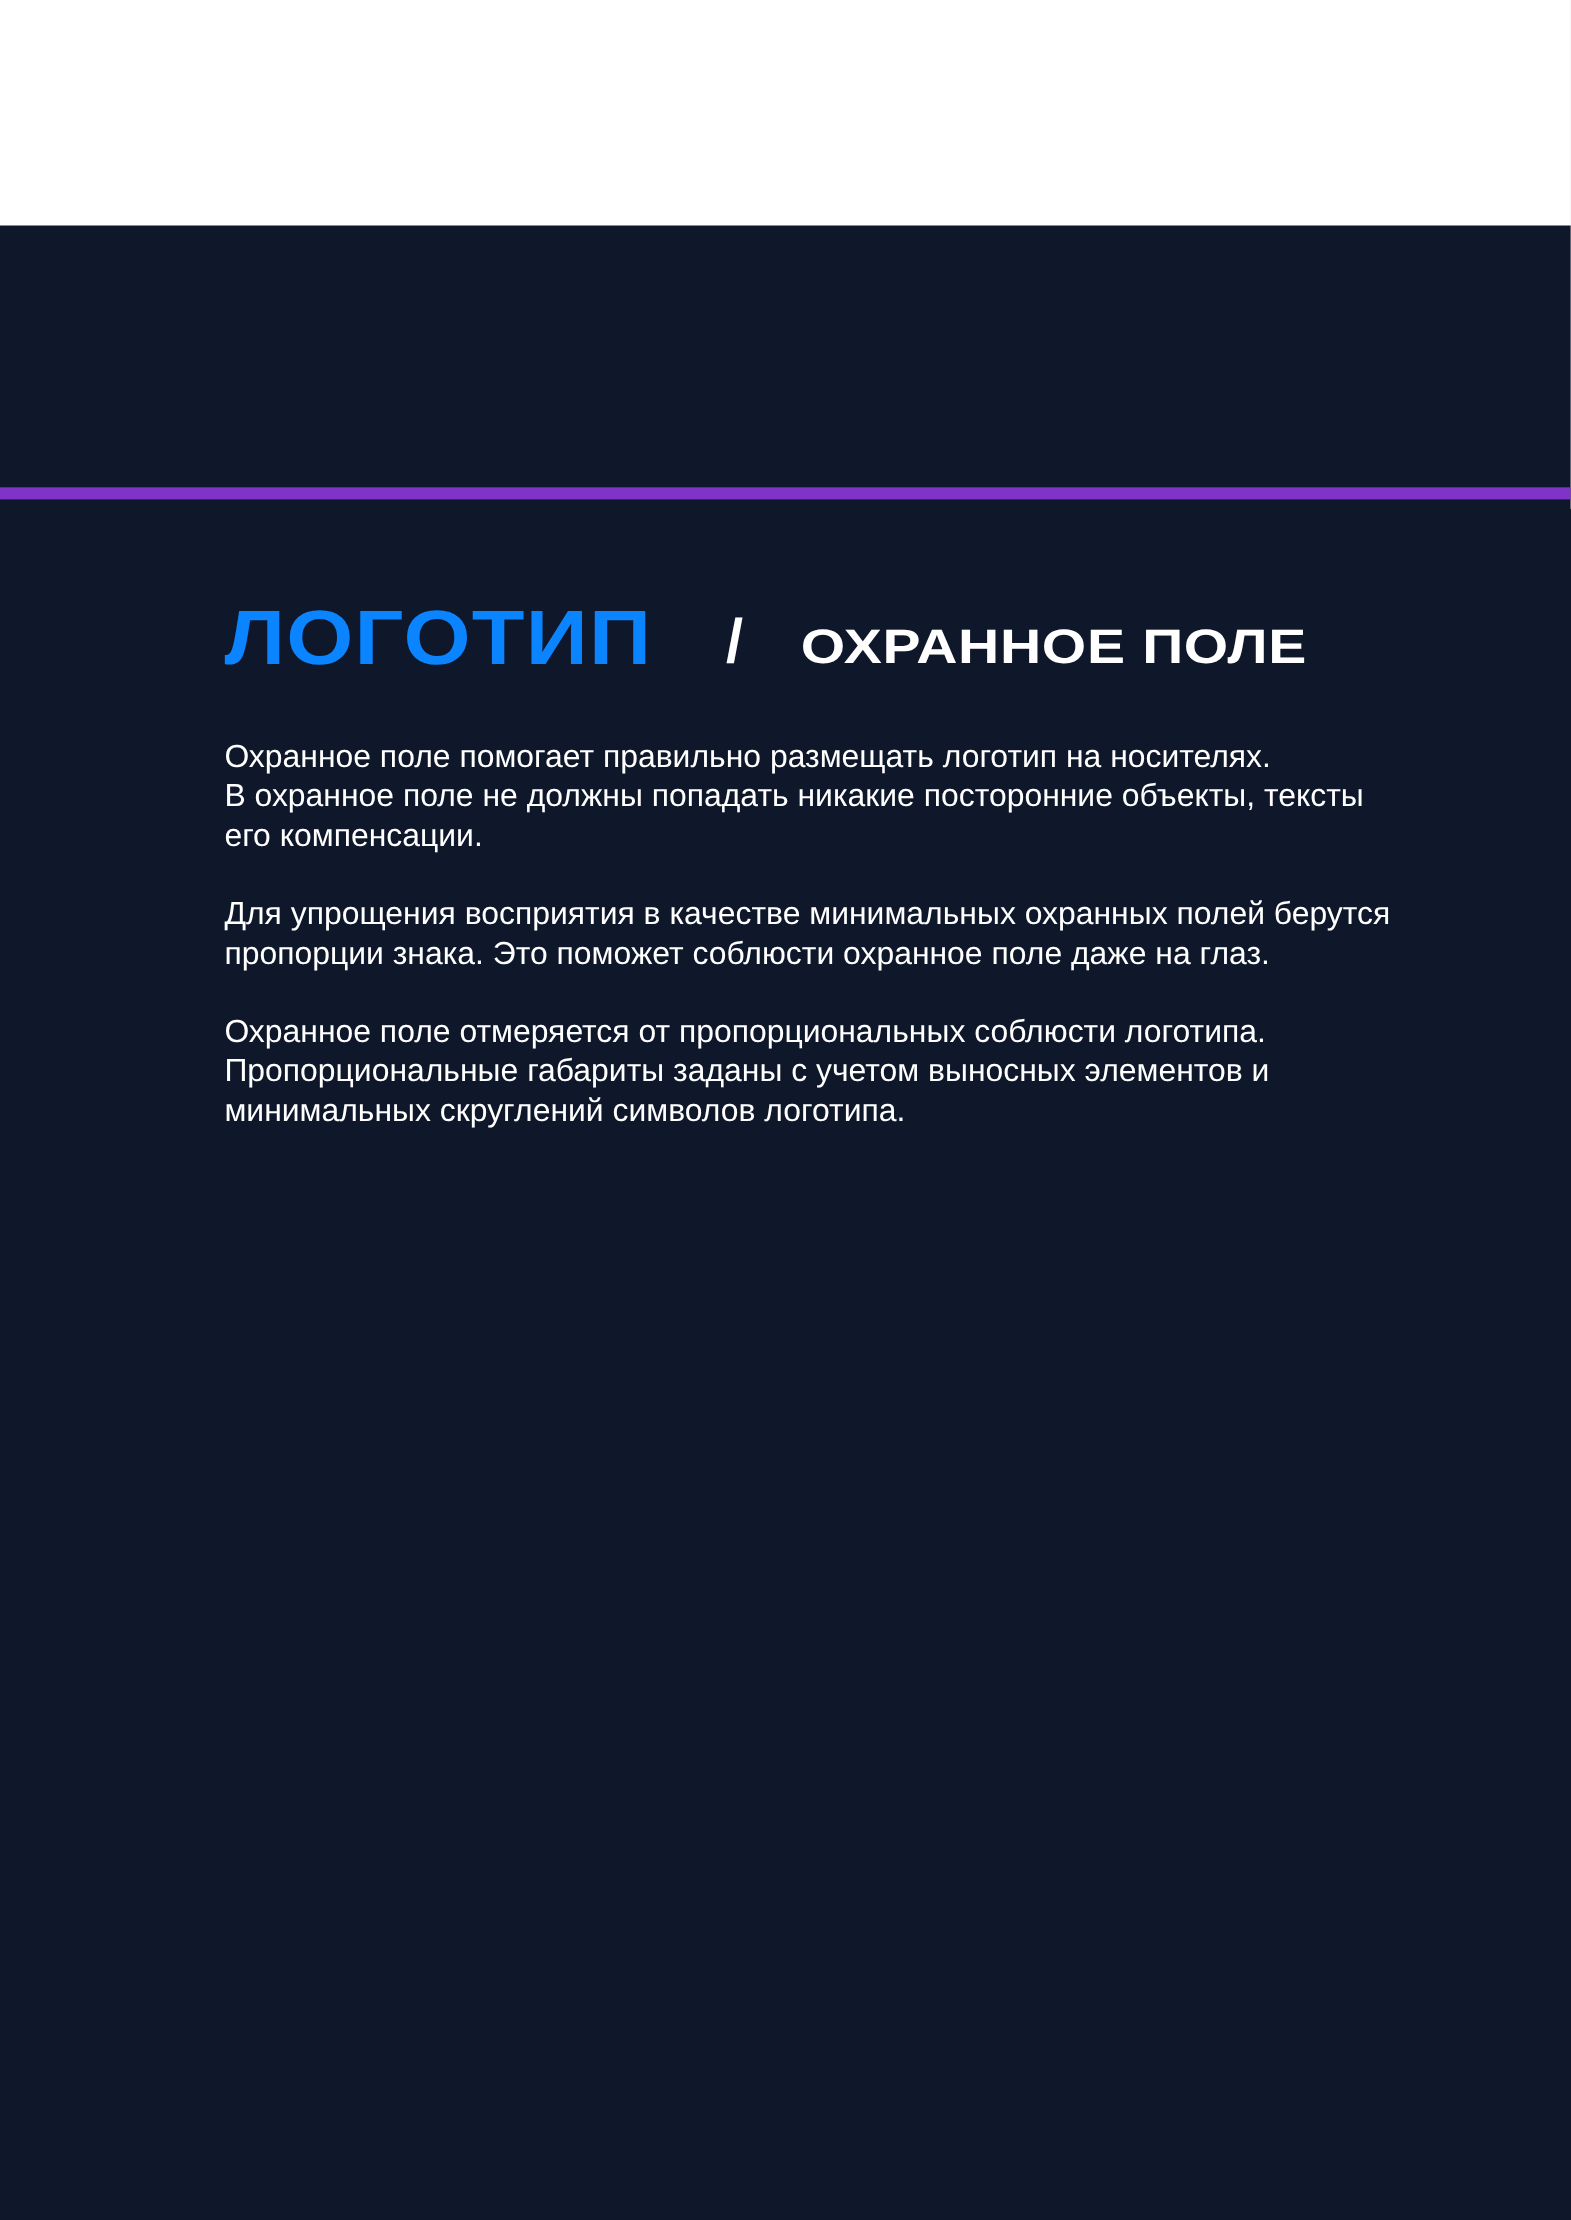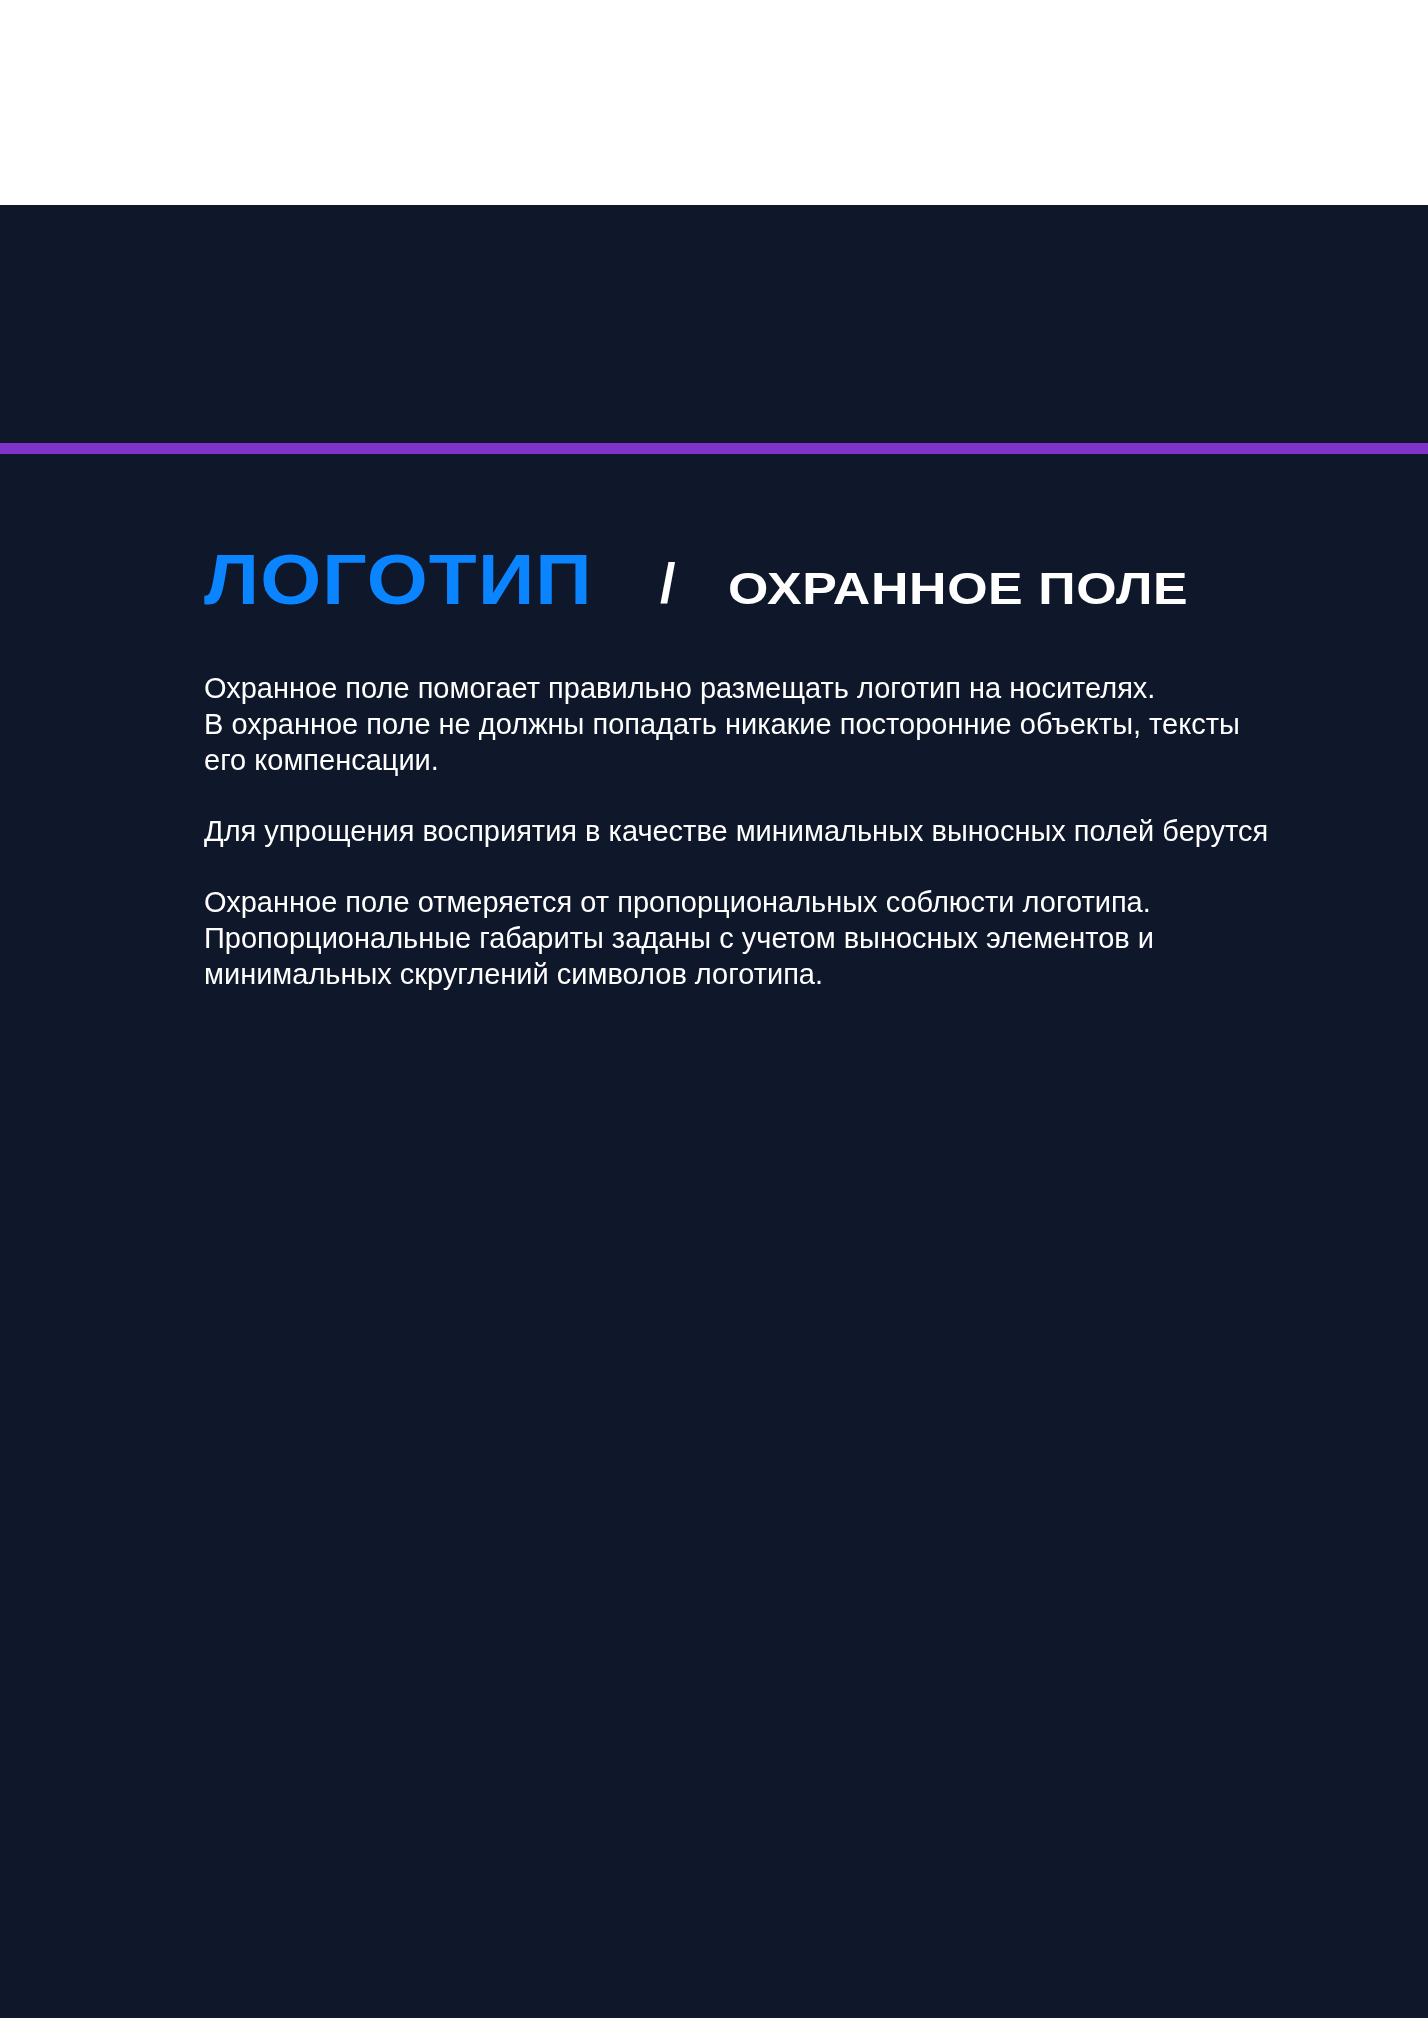--- a/index.html
+++ b/index.html
@@ -104,20 +104,21 @@
 
 <div class="rule"></div>
 
 <div class="body-text">
   <p>
     <span class="line">Охранное поле помогает правильно размещать логотип на носителях.</span>
     <span class="line">В охранное поле не должны попадать никакие посторонние объекты, тексты</span>
     <span class="line">его компенсации.</span>
   </p>
   <p>
-    <span class="line">Для упрощения восприятия в качестве минимальных выносных полей берутся</span>
+    <span class="line">Для упрощения восприятия в качестве минимальных охранных полей берутся</span>
+    <span class="line">пропорции знака. Это поможет соблюсти охранное поле даже на глаз.</span>
   </p>
   <p>
     <span class="line">Охранное поле отмеряется от пропорциональных соблюсти логотипа.</span>
     <span class="line">Пропорциональные габариты заданы с учетом выносных элементов и</span>
     <span class="line">минимальных скруглений символов логотипа.</span>
   </p>
 </div>
 
 </body></html>

